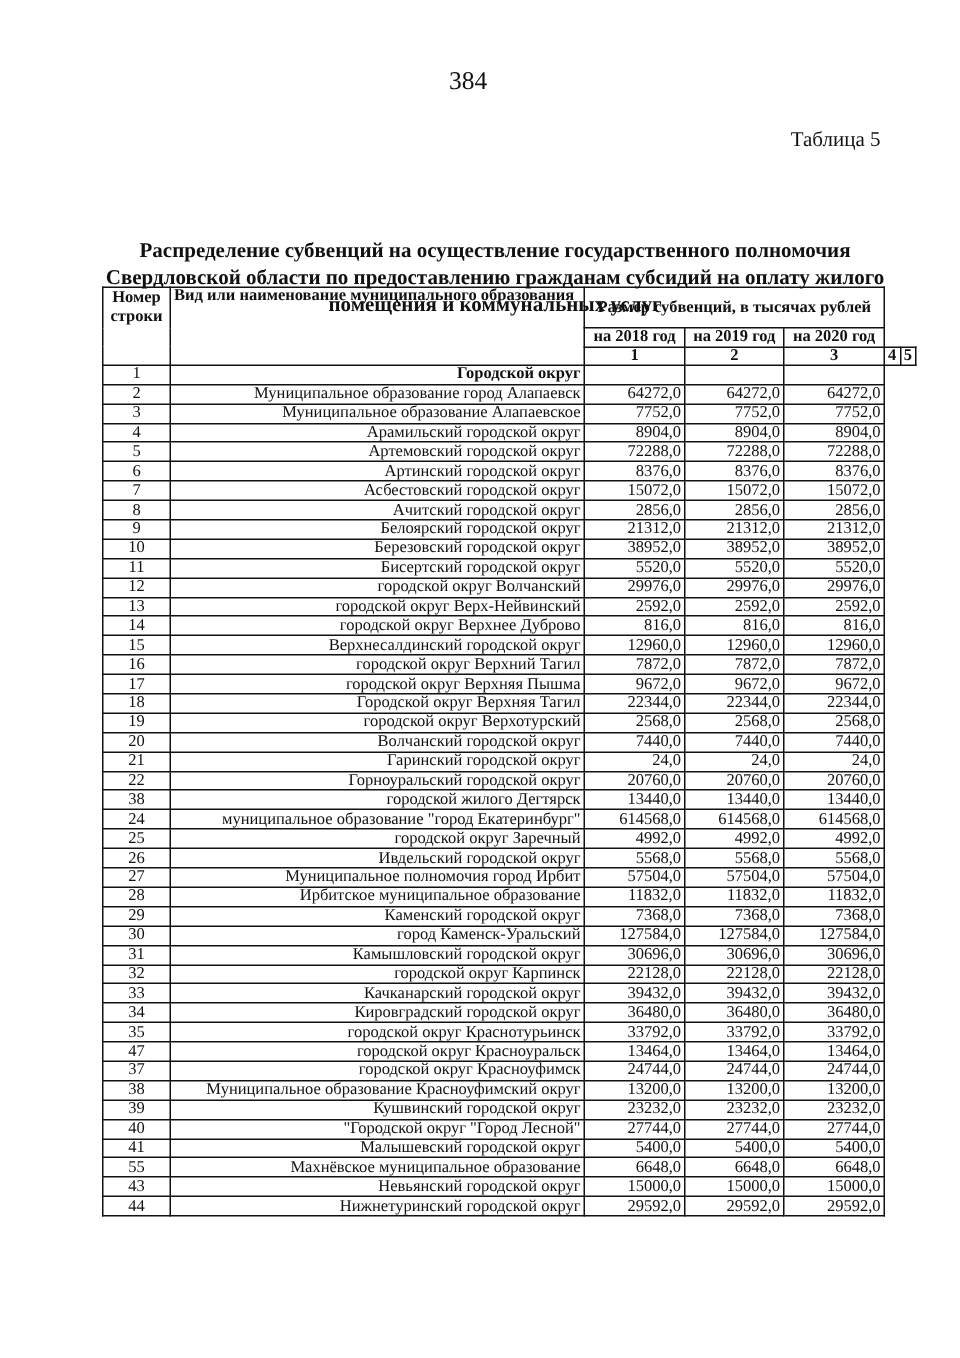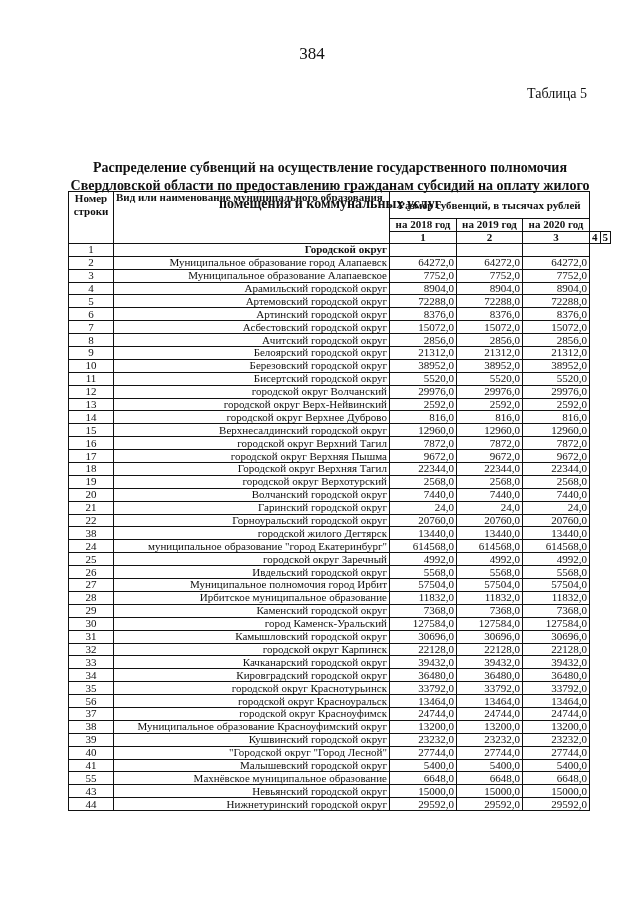--- a/index.html
+++ b/index.html
@@ -297,21 +297,21 @@
         <td class="val">36480,0</td>
       </tr>
       <tr>
         <td class="num">35</td>
         <td class="name">городской округ Краснотурьинск</td>
         <td class="val">33792,0</td>
         <td class="val">33792,0</td>
         <td class="val">33792,0</td>
       </tr>
       <tr>
-        <td class="num">56</td>
+        <td class="num">47</td>
         <td class="name">городской округ Красноуральск</td>
         <td class="val">13464,0</td>
         <td class="val">13464,0</td>
         <td class="val">13464,0</td>
       </tr>
       <tr>
         <td class="num">37</td>
         <td class="name">городской округ Красноуфимск</td>
         <td class="val">24744,0</td>
         <td class="val">24744,0</td>

